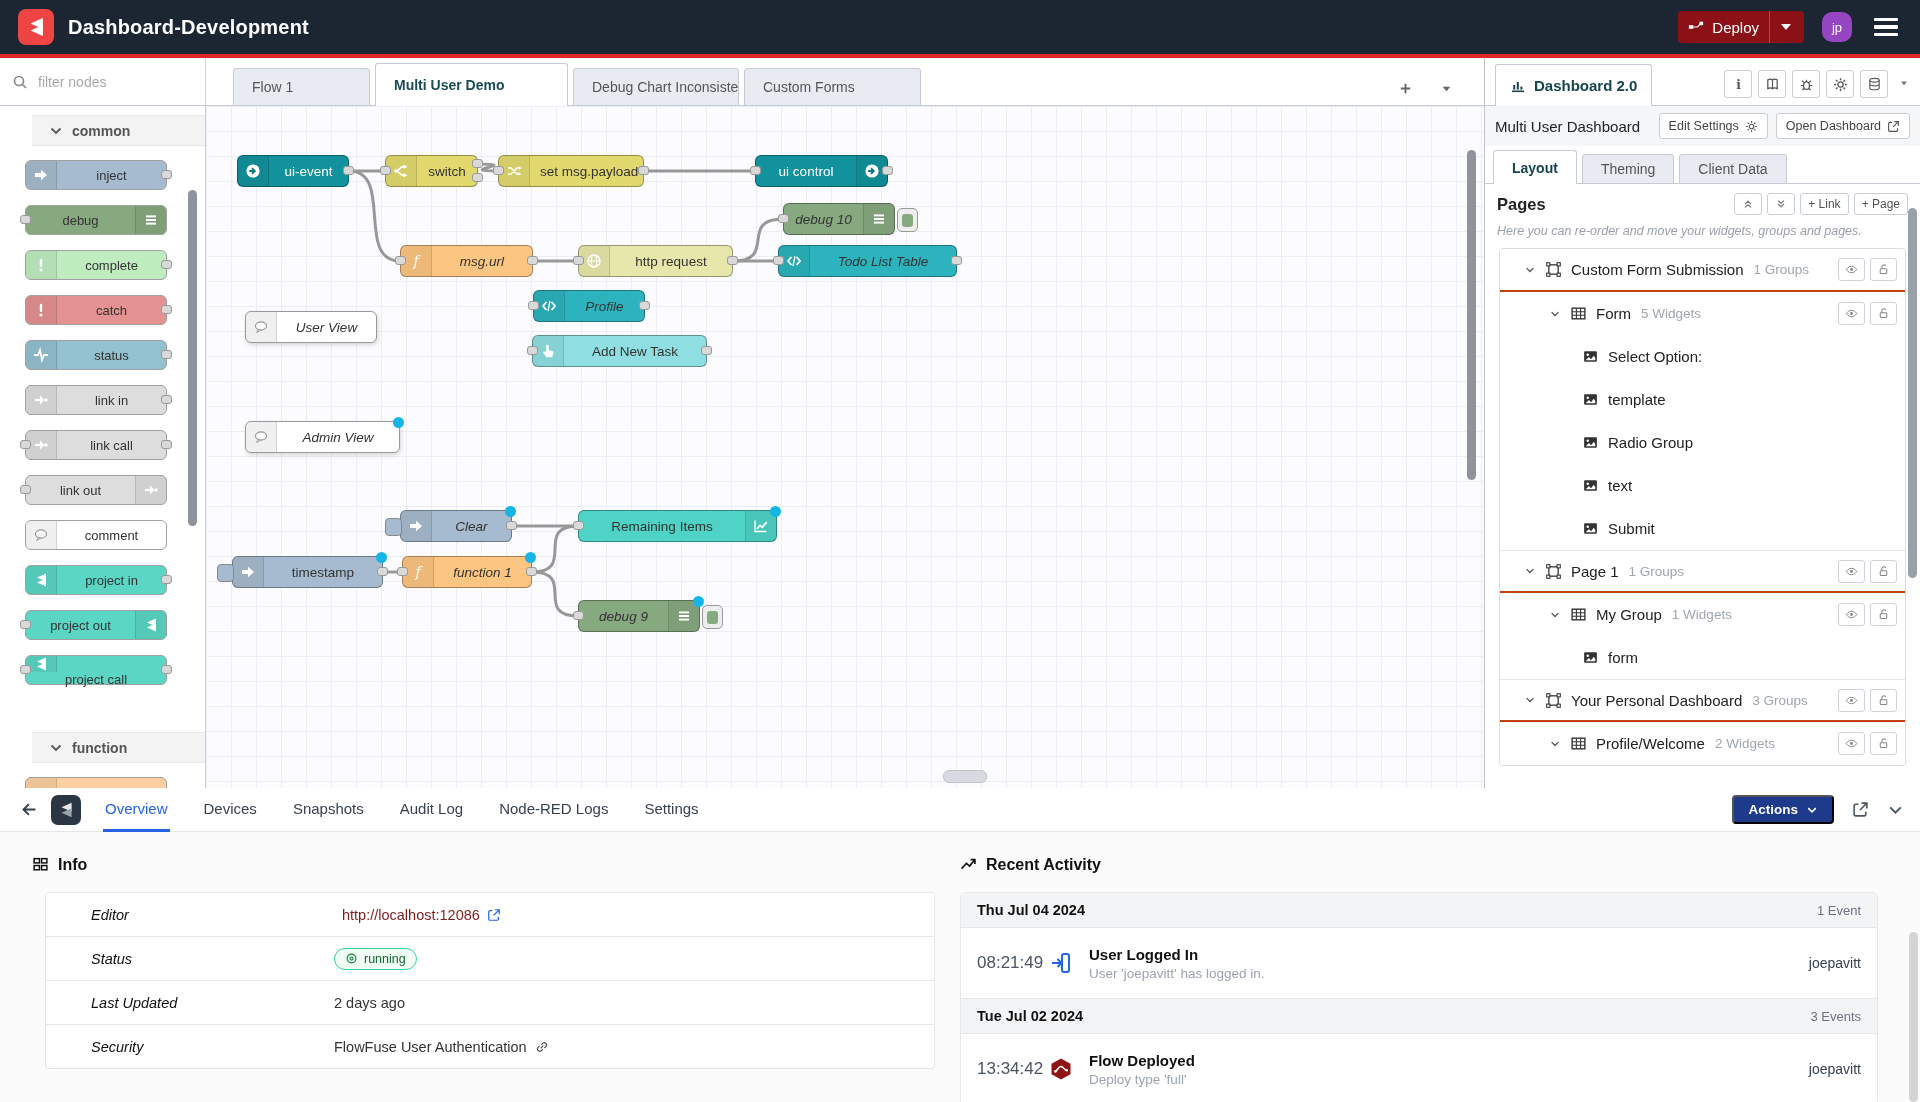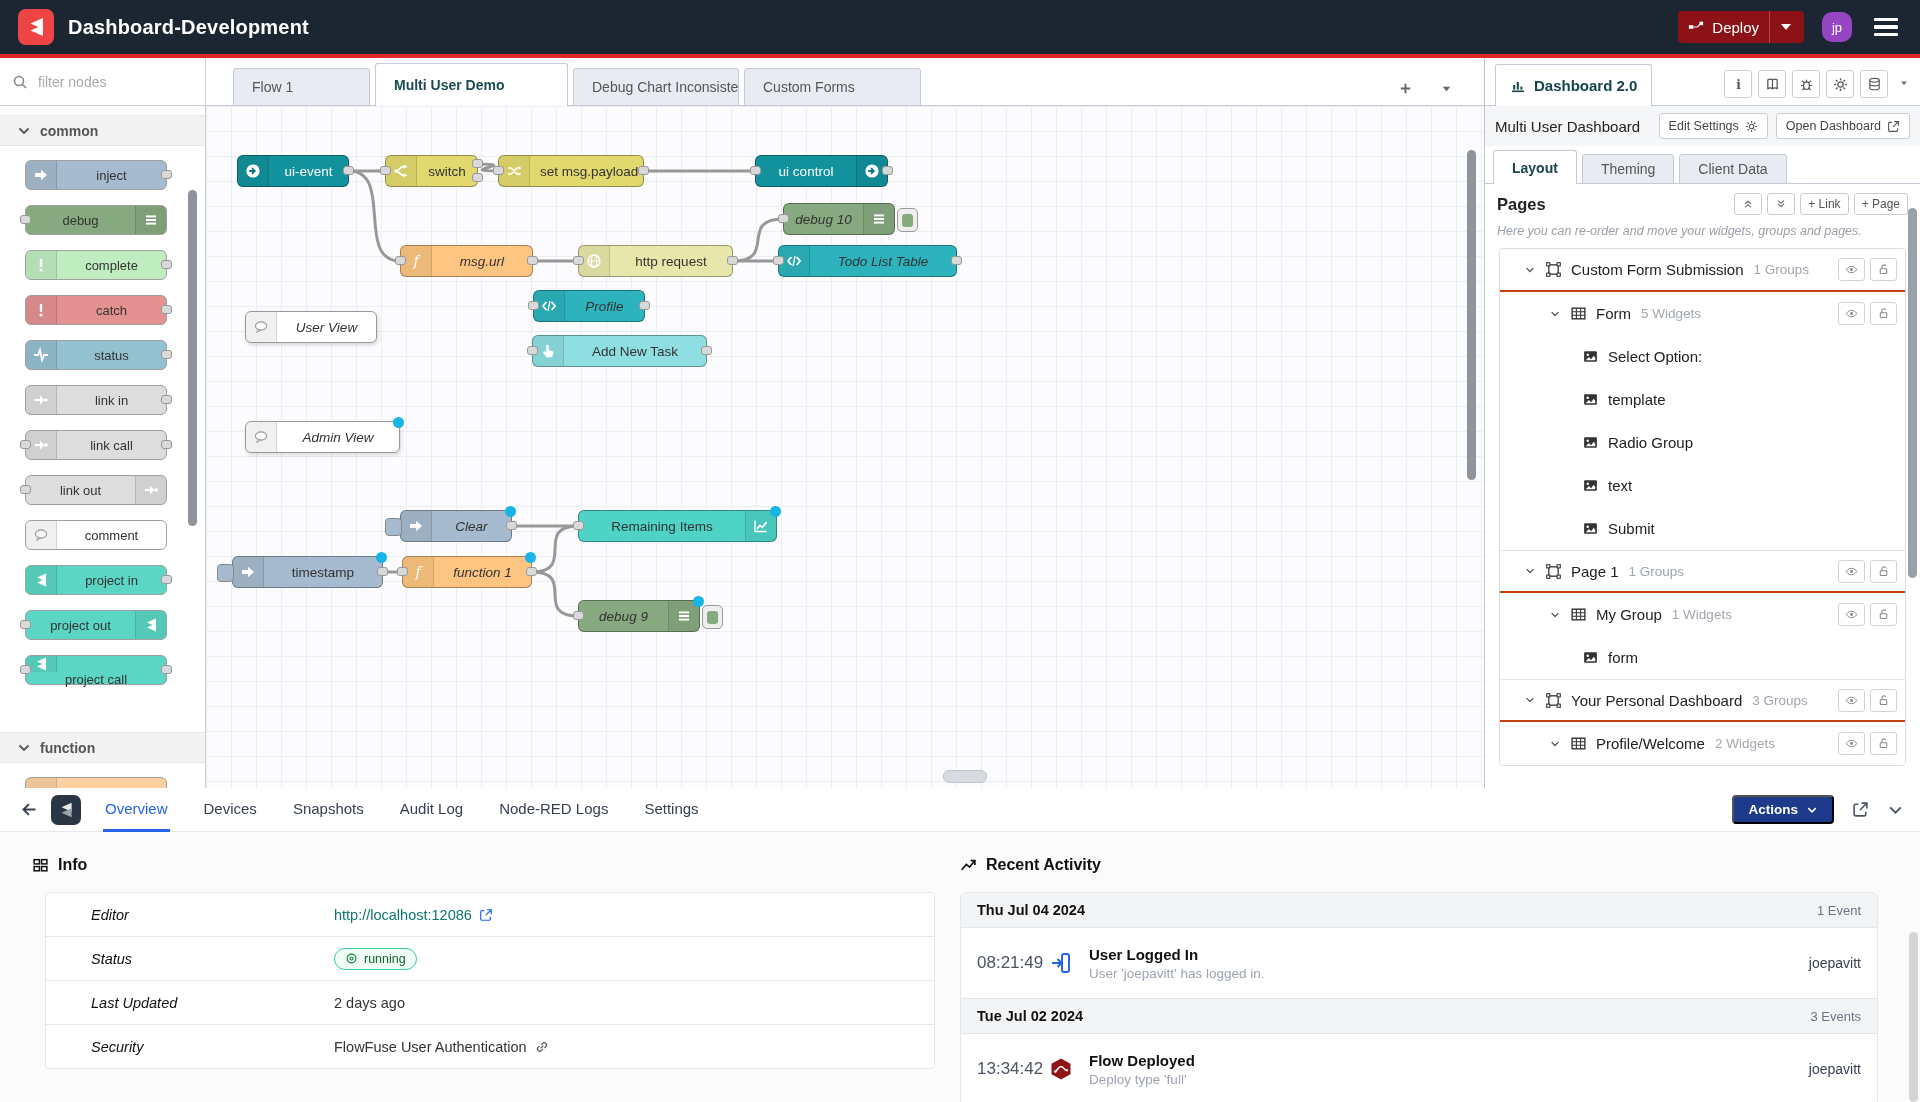--- a/index.html
+++ b/index.html
@@ -38,21 +38,21 @@
        display:flex;align-items:center;padding:0 18px;font-size:14px;color:#555;cursor:pointer;
        white-space:nowrap;overflow:hidden;position:relative;z-index:1;}
   .tab.active{height:43px;background:#fff;border-bottom:none;font-weight:bold;color:#1b4b52;z-index:2;}
   .tab-controls{position:absolute;right:30px;bottom:10px;display:flex;gap:26px;color:#666;}
   .tab-controls .icon svg{width:15px;height:15px;}
   
   .workspace{position:absolute;left:0;top:48px;width:1484px;height:682px;}
   .palette{position:absolute;left:0;top:0;width:206px;height:682px;background:#fff;
            border-right:1px solid #cfcfcf;box-sizing:border-box;overflow:hidden;padding-top:9px;}
   .pal-header{height:29px;background:#f3f3f3;border-top:1px solid #e7e7e7;border-bottom:1px solid #e7e7e7;
-              display:flex;align-items:center;gap:8px;padding-left:16px;font-size:14px;font-weight:bold;color:#555;cursor:pointer;}
+              display:flex;align-items:center;gap:8px;padding-left:16px;font-size:14px;font-weight:bold;color:#555;cursor:pointer;margin-left:32px;}
   .pal-list{padding:14px 0 6px 0;}
   .pal-node{position:relative;width:142px;height:30px;margin:0 0 15px 25px;border:1px solid #a0a0a0;
             border-radius:6px;display:flex;align-items:stretch;box-sizing:border-box;cursor:grab;font-size:13px;}
   .pal-section + .pal-section{margin-top:26px;}
   .palette-scroll{position:absolute;left:188px;top:84px;width:9px;height:336px;background:#8f939b;border-radius:5px;}
   
   .canvas{position:absolute;left:206px;top:0;width:1278px;height:682px;background-color:#fcfcfe;
           background-image:linear-gradient(#eceef7 1px,transparent 1px),linear-gradient(90deg,#eceef7 1px,transparent 1px);
           background-size:25px 25px;overflow:hidden;}
   #wires{position:absolute;left:0;top:0;width:1278px;height:682px;}
@@ -138,29 +138,29 @@
   .ff-tab{display:flex;align-items:center;padding:0 2px;margin-right:32px;font-size:15px;color:#374151;
           border-bottom:3px solid transparent;box-sizing:border-box;cursor:pointer;}
   .ff-tab.active{color:#2563eb;border-bottom-color:#2563eb;}
   .ff-nav-right{margin-left:auto;display:flex;align-items:center;gap:18px;}
   .actions-btn{height:29px;background:#1e3a8a;border-radius:4px;color:#fff;font-size:13.5px;font-weight:bold;
                display:flex;align-items:center;gap:8px;padding:0 14px;cursor:pointer;}
   .actions-btn svg{width:12px;height:12px;}
   .ff-nav-ico{display:flex;color:#4b5563;cursor:pointer;}
   .ff-nav-ico svg{width:17px;height:17px;}
   .ff-content{position:relative;height:270px;}
-  .col-heading{display:flex;align-items:center;gap:9px;font-size:16px;font-weight:bold;color:#111;}
+  .col-heading{display:flex;gap:9px;font-size:16px;font-weight:bold;color:#111;}
   .col-heading svg{width:17px;height:17px;}
   .info-col{position:absolute;left:32px;top:24px;width:903px;}
   .info-card{margin:18px 0 0 13px;width:890px;border:1px solid #e5e7eb;border-radius:4px;background:#fff;box-sizing:border-box;}
   .info-row{height:43px;display:flex;align-items:center;padding-left:45px;border-top:1px solid #e5e7eb;font-size:14.5px;}
   .info-row:first-child{border-top:none;}
   .info-label{width:243px;color:#111;font-style:italic;}
   .info-value{display:flex;align-items:center;gap:8px;color:#333;}
-  .info-value a{color:#0f766e;text-decoration:none;display:flex;align-items:center;gap:7px;}
+  .info-value a{color:#7f1d1d;text-decoration:none;display:flex;align-items:center;gap:7px;margin-left:8px;}
   .info-value svg{width:14px;height:14px;}
   .badge-running{display:inline-flex;align-items:center;gap:6px;border:1px solid #34d399;background:#f0fdf4;
                  color:#166534;font-size:12.5px;border-radius:12px;padding:3px 10px;}
   .badge-running svg{width:13px;height:13px;}
   .activity-col{position:absolute;left:960px;top:24px;width:918px;}
   .activity-list{margin-top:18px;border:1px solid #e5e7eb;border-radius:6px;background:#fff;overflow:hidden;}
   .act-date{height:34px;background:#f3f4f6;border-bottom:1px solid #e5e7eb;display:flex;align-items:center;
             padding:0 16px;font-size:14.5px;font-weight:bold;color:#111;}
   .act-count{margin-left:auto;font-size:13px;font-weight:normal;color:#6b7280;}
   .act-event{height:70px;display:flex;align-items:center;padding:0 16px;border-bottom:1px solid #e5e7eb;background:#fff;}

